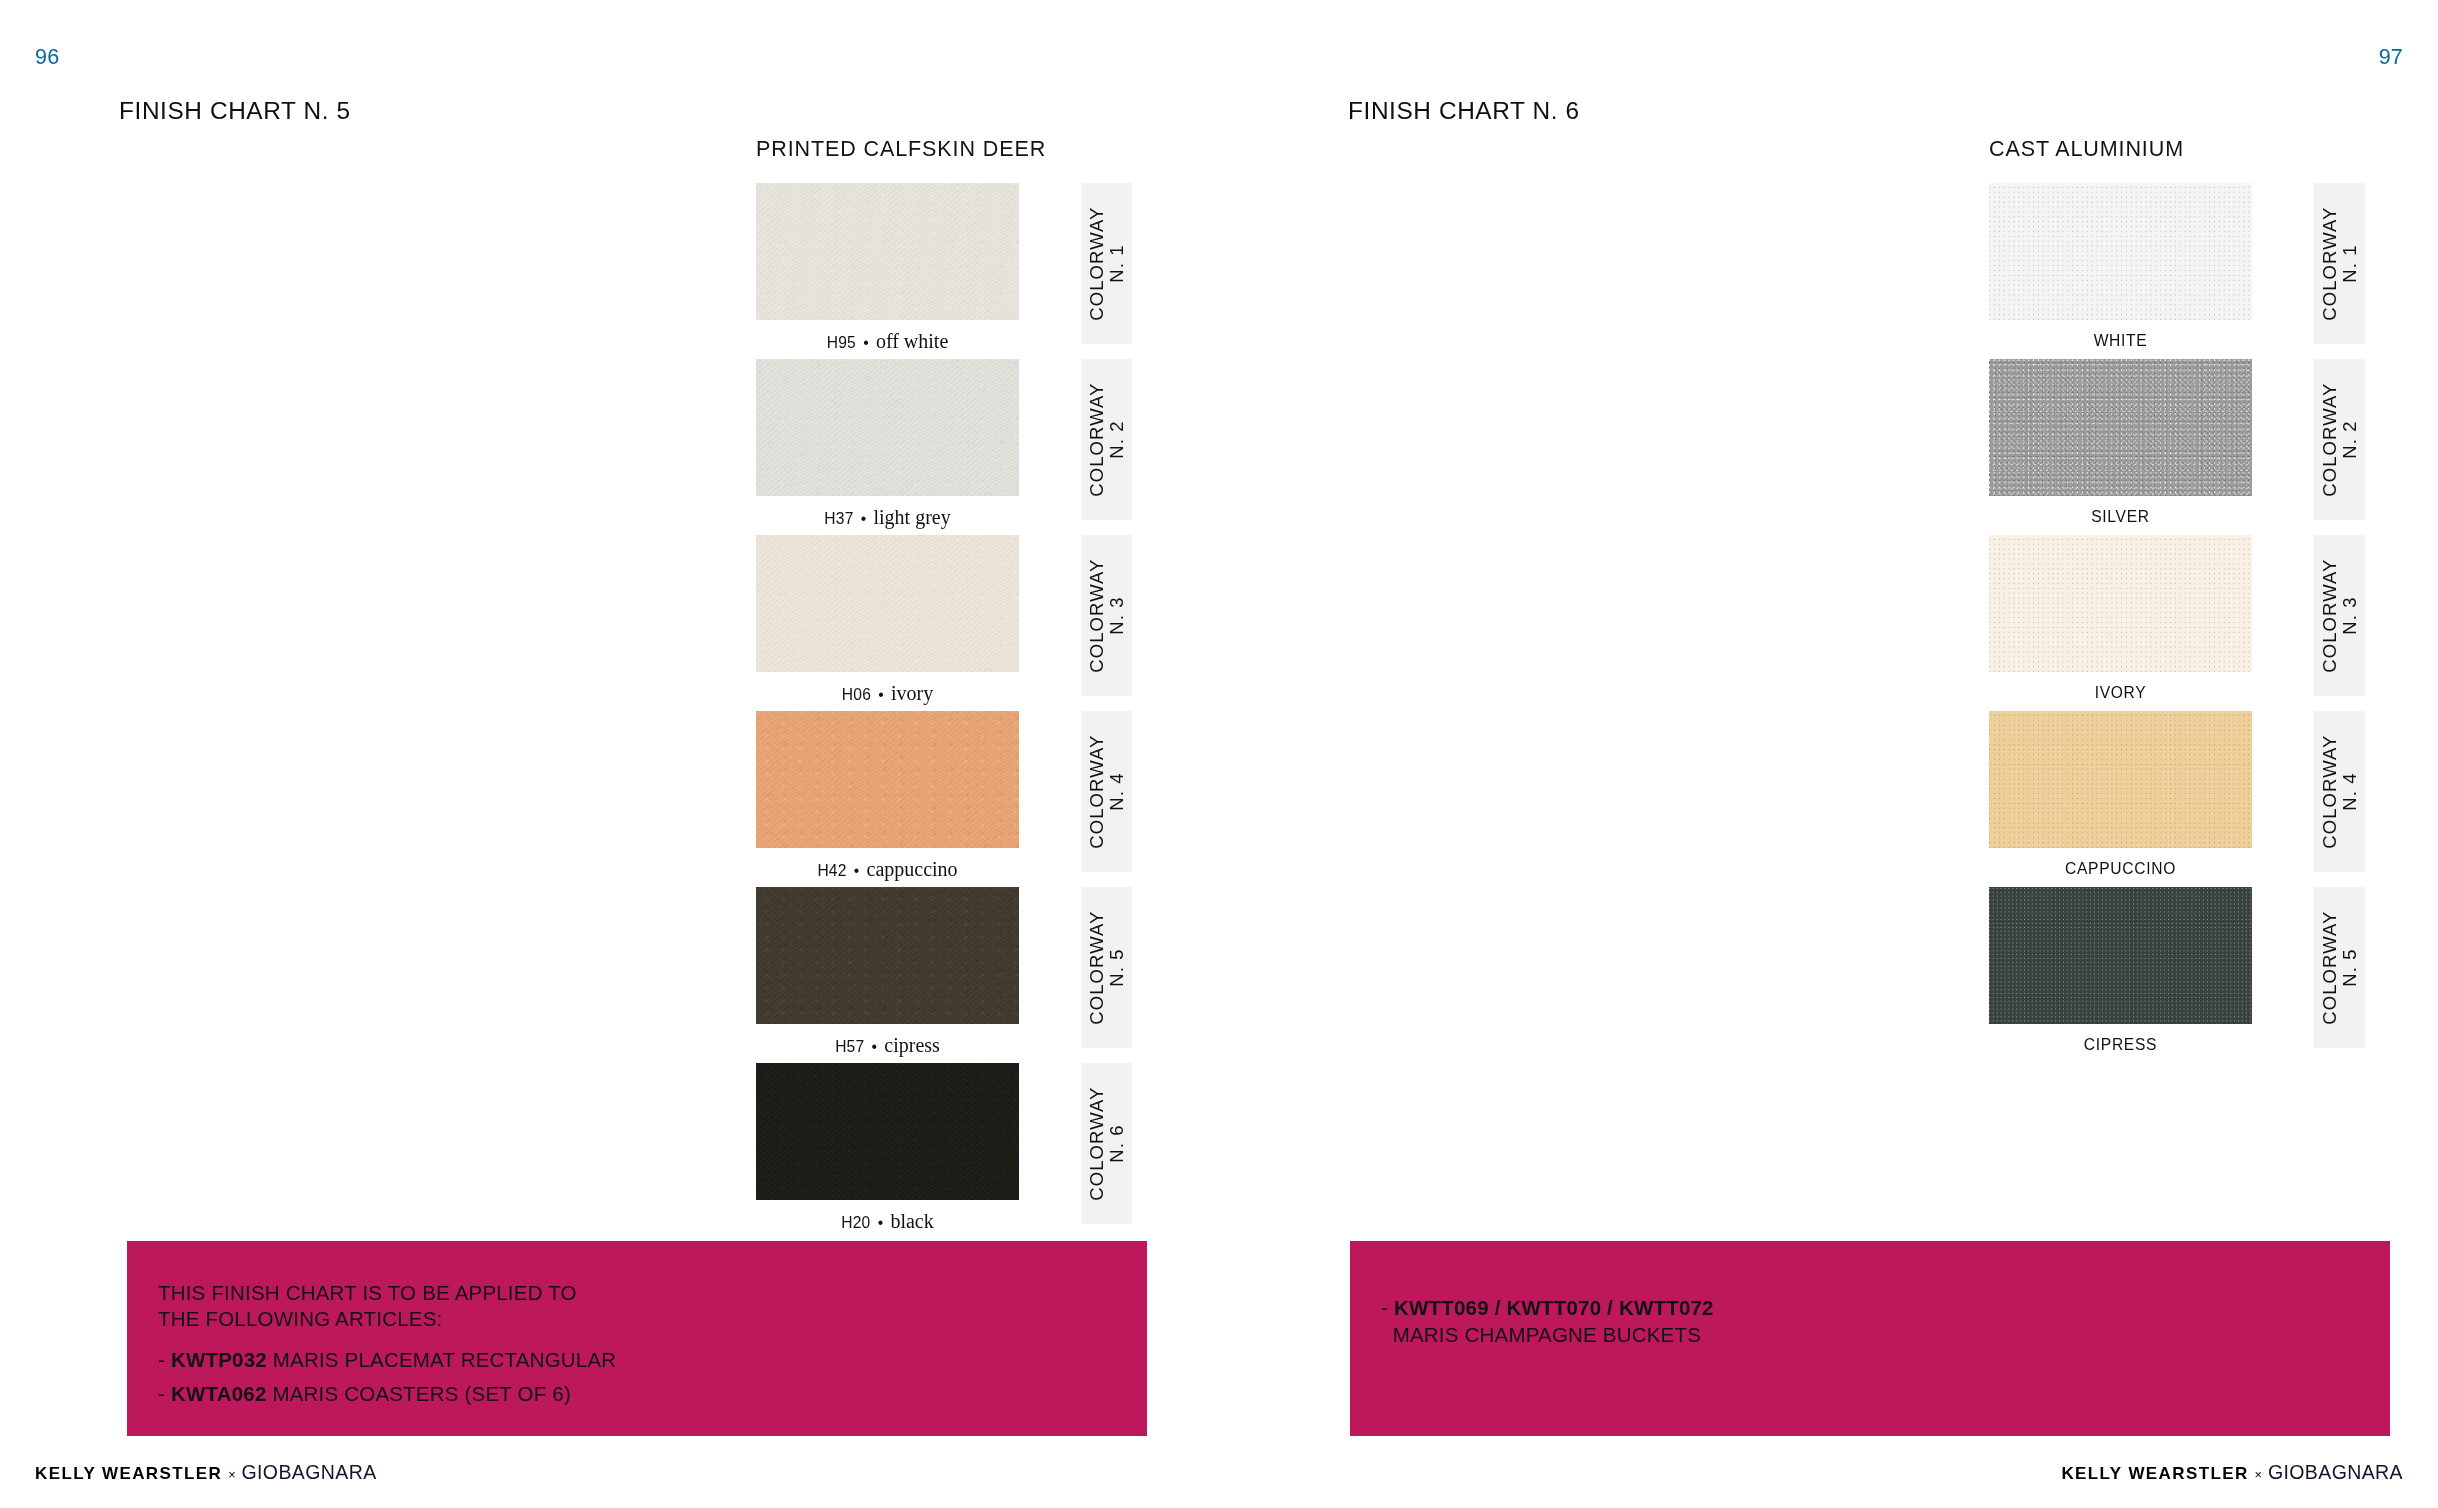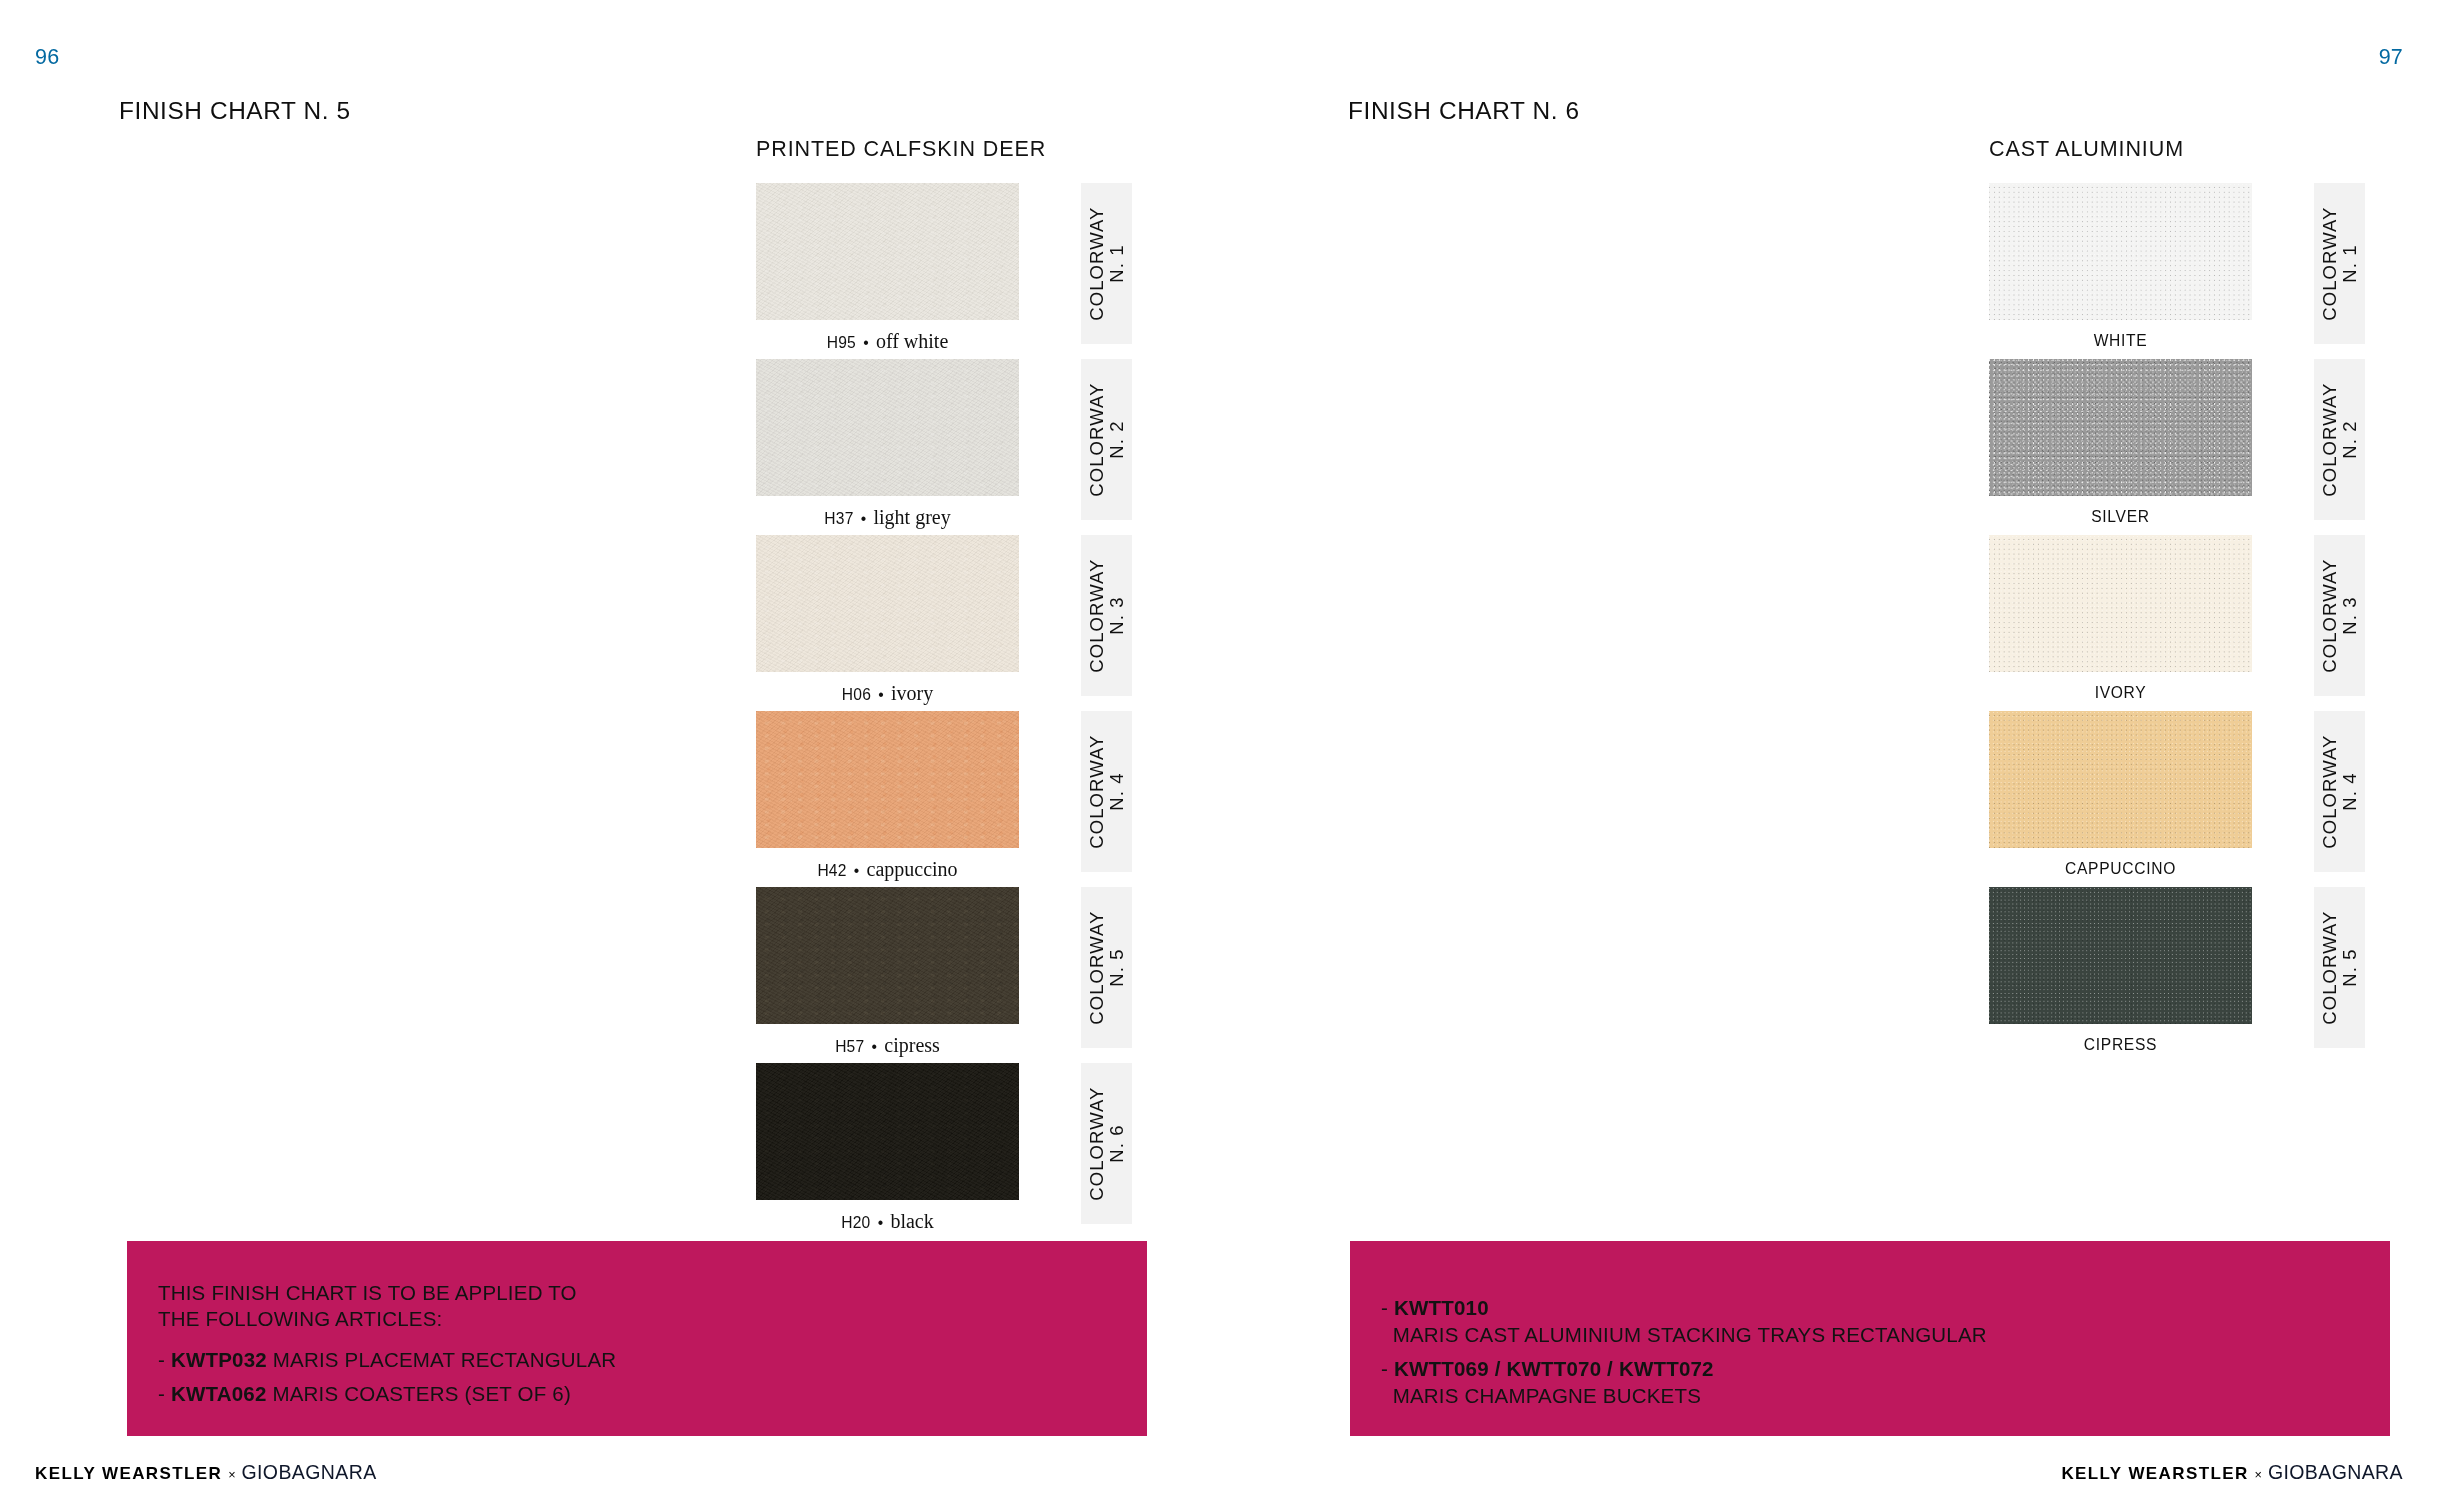--- a/index.html
+++ b/index.html
@@ -458,25 +458,20 @@
         </div>
       </div>
 
     </div>
 
     <div class="notes-box" style="left:131px; top:1241px; width:1040px; height:195px;">
       <div class="notes-inner">
         <ul class="notes-list">
           <li>
             <span>-</span>
-            <span class="sku">KWTT010</span>
-            <span class="notes-sub">MARIS CAST ALUMINIUM STACKING TRAYS RECTANGULAR</span>
-          </li>
-          <li>
-            <span>-</span>
             <span class="sku">KWTT069 / KWTT070 / KWTT072</span>
             <span class="notes-sub">MARIS CHAMPAGNE BUCKETS</span>
           </li>
         </ul>
       </div>
     </div>
 
     <div class="footer-logo footer-logo-right">
       <span class="logo-kw">KELLY WEARSTLER</span>
       <span class="logo-x">×</span>

